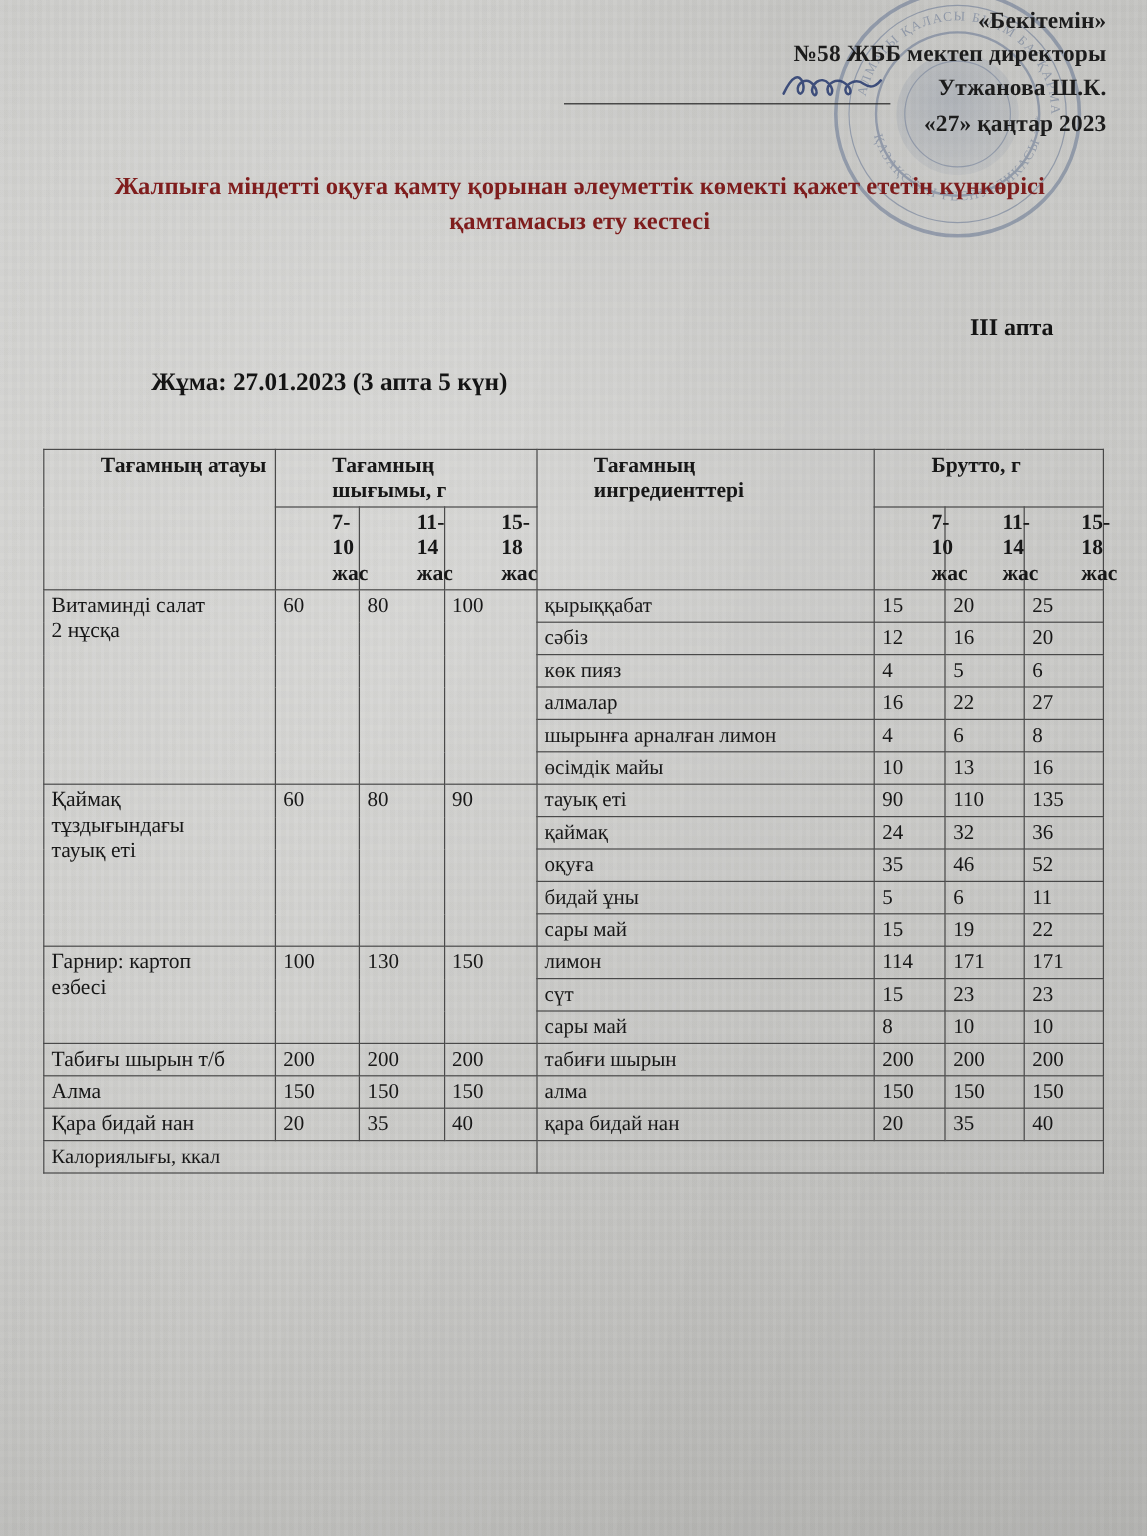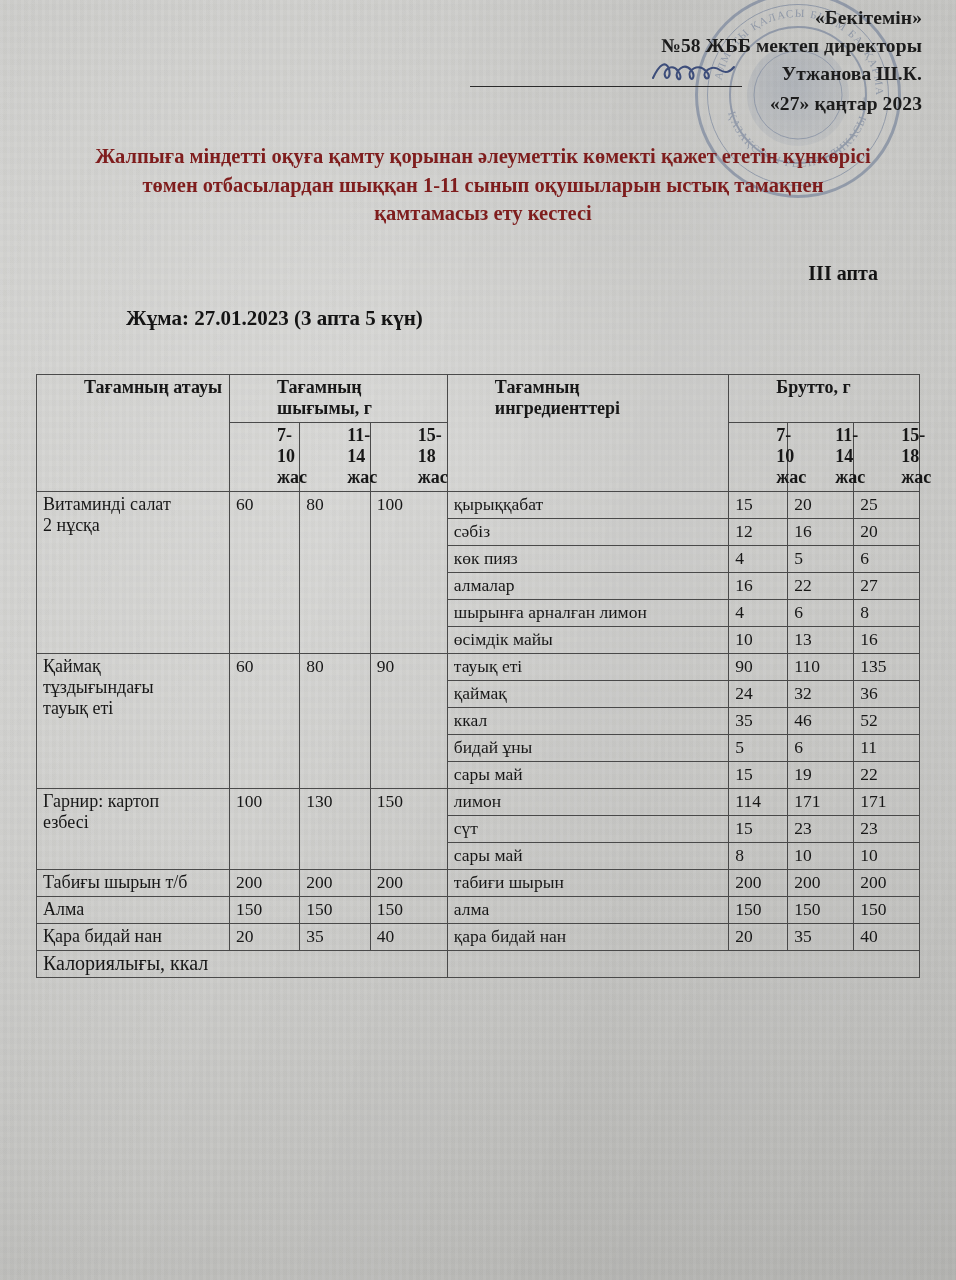--- a/index.html
+++ b/index.html
@@ -114,21 +114,21 @@
     line-height:21px;
     background:transparent;
   }
   table.menu th{font-weight:bold;padding-left:47px;}
   .hcell{font-weight:bold;font-size:18px;}
   .agecell{font-weight:bold;font-size:18px;line-height:22px;}
   .num{text-align:left;}
   .dishname{font-size:18px;line-height:23px;}
   .ingr{font-size:17.5px;}
   .vmid{vertical-align:middle;}
-  .kcal{font-weight:bold;font-size:20px;margin-top:36px;}
+  .kcal{font-weight:bold;font-size:17px;margin-top:36px;}
 
   
   col.c-dish{width:170px;}
   col.c-y1{width:62px;}
   col.c-y2{width:62px;}
   col.c-y3{width:68px;}
   col.c-ing{width:248px;}
   col.c-b1{width:52px;}
   col.c-b2{width:58px;}
   col.c-b3{width:58px;}
@@ -176,21 +176,20 @@
       <svg class="scribble" viewBox="0 0 86 26">
         <path d="M3 19 C10 4, 16 2, 19 10 C21 17, 17 22, 15 17 C13 11, 22 4, 28 12 C33 19, 29 23, 27 18 C25 12, 34 3, 41 11 C46 17, 42 23, 40 18 C37 11, 48 4, 56 12 C61 17, 58 22, 55 18 C52 13, 62 5, 70 11 C76 15, 80 13, 84 8" fill="none" stroke="currentColor" stroke-width="2.1" stroke-linecap="round"></path>
       </svg>
       <span class="signame">Утжанова Ш.К.</span>
     </span>
     <span class="ln">«27» қаңтар  2023</span>
   </div>
 
   <div class="title">
     <span class="l">Жалпыға міндетті оқуға қамту қорынан әлеуметтік көмекті қажет ететін күнкөрісі</span>
-    <span class="l">төмен отбасылардан шыққан 1-11 сынып оқушыларын ыстық тамақпен</span>
     <span class="l">қамтамасыз ету кестесі</span>
   </div>
 
   <div class="week">III апта</div>
   <div class="dayline">Жұма: 27.01.2023 (3 апта 5 күн)</div>
 
   <table class="menu">
     <colgroup>
       <col class="c-dish">
         <col class="c-y1">
@@ -289,21 +288,21 @@
           <td class="num">110</td>
           <td class="num">135</td>
         </tr>
         <tr>
           <td class="ingr">қаймақ</td>
           <td class="num">24</td>
           <td class="num">32</td>
           <td class="num">36</td>
         </tr>
         <tr>
-          <td class="ingr">ккал</td>
+          <td class="ingr">оқуға</td>
           <td class="num">35</td>
           <td class="num">46</td>
           <td class="num">52</td>
         </tr>
         <tr>
           <td class="ingr">бидай ұны</td>
           <td class="num">5</td>
           <td class="num">6</td>
           <td class="num">11</td>
         </tr>

